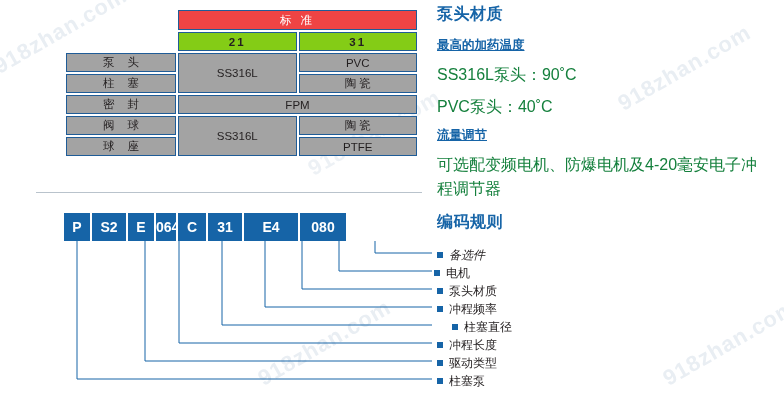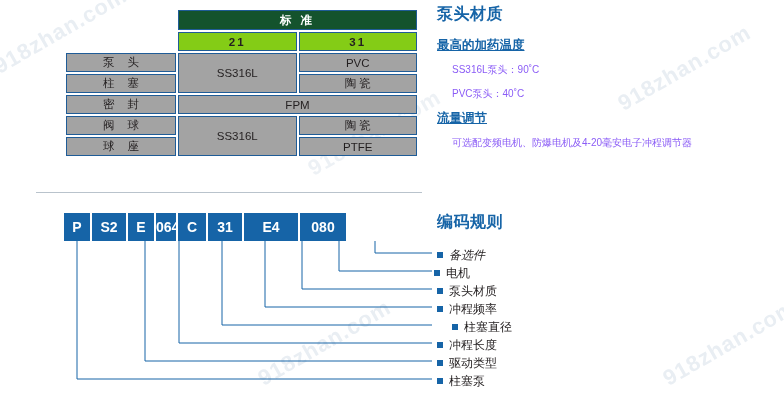--- a/index.html
+++ b/index.html
@@ -53,23 +53,23 @@
     border: 1px solid #1f5c97;
     font-size: 11.5px;
     text-align: center;
     height: 17px;
     padding: 0;
     font-weight: normal;
     color: #231f20;
     background: #a3a3a3;
   }
   table.spec th.hdr {
-    background: #14532d;
+    background: #ef4444;
     color: #ffffff;
-    font-weight: bold;
+    font-weight: normal;
     letter-spacing: 3px;
     height: 18px;
   }
   table.spec td.sub {
     background: #84cc16;
     font-weight: bold;
     letter-spacing: 2px;
   }
   td.rowlabel {
     letter-spacing: 5px;
@@ -144,24 +144,24 @@
     letter-spacing: .5px;
   }
   h3.sub {
     color: #1664a7;
     font-size: 12.5px;
     font-weight: bold;
     margin: 0 0 9px 0;
     text-decoration: underline;
   }
   p.txt {
-    font-size: 10px;
-    margin: 0 0 9px 15px;
+    font-size: 16px;
+    margin: 0 0 9px 0;
     line-height: 1.45;
-    color: #8b5cf6;
+    color: #15803d;
   }
   .rule-title {
     position: absolute;
     left: 437px;
     top: 212px;
   }
 </style>
 </head>
 <body>
 

